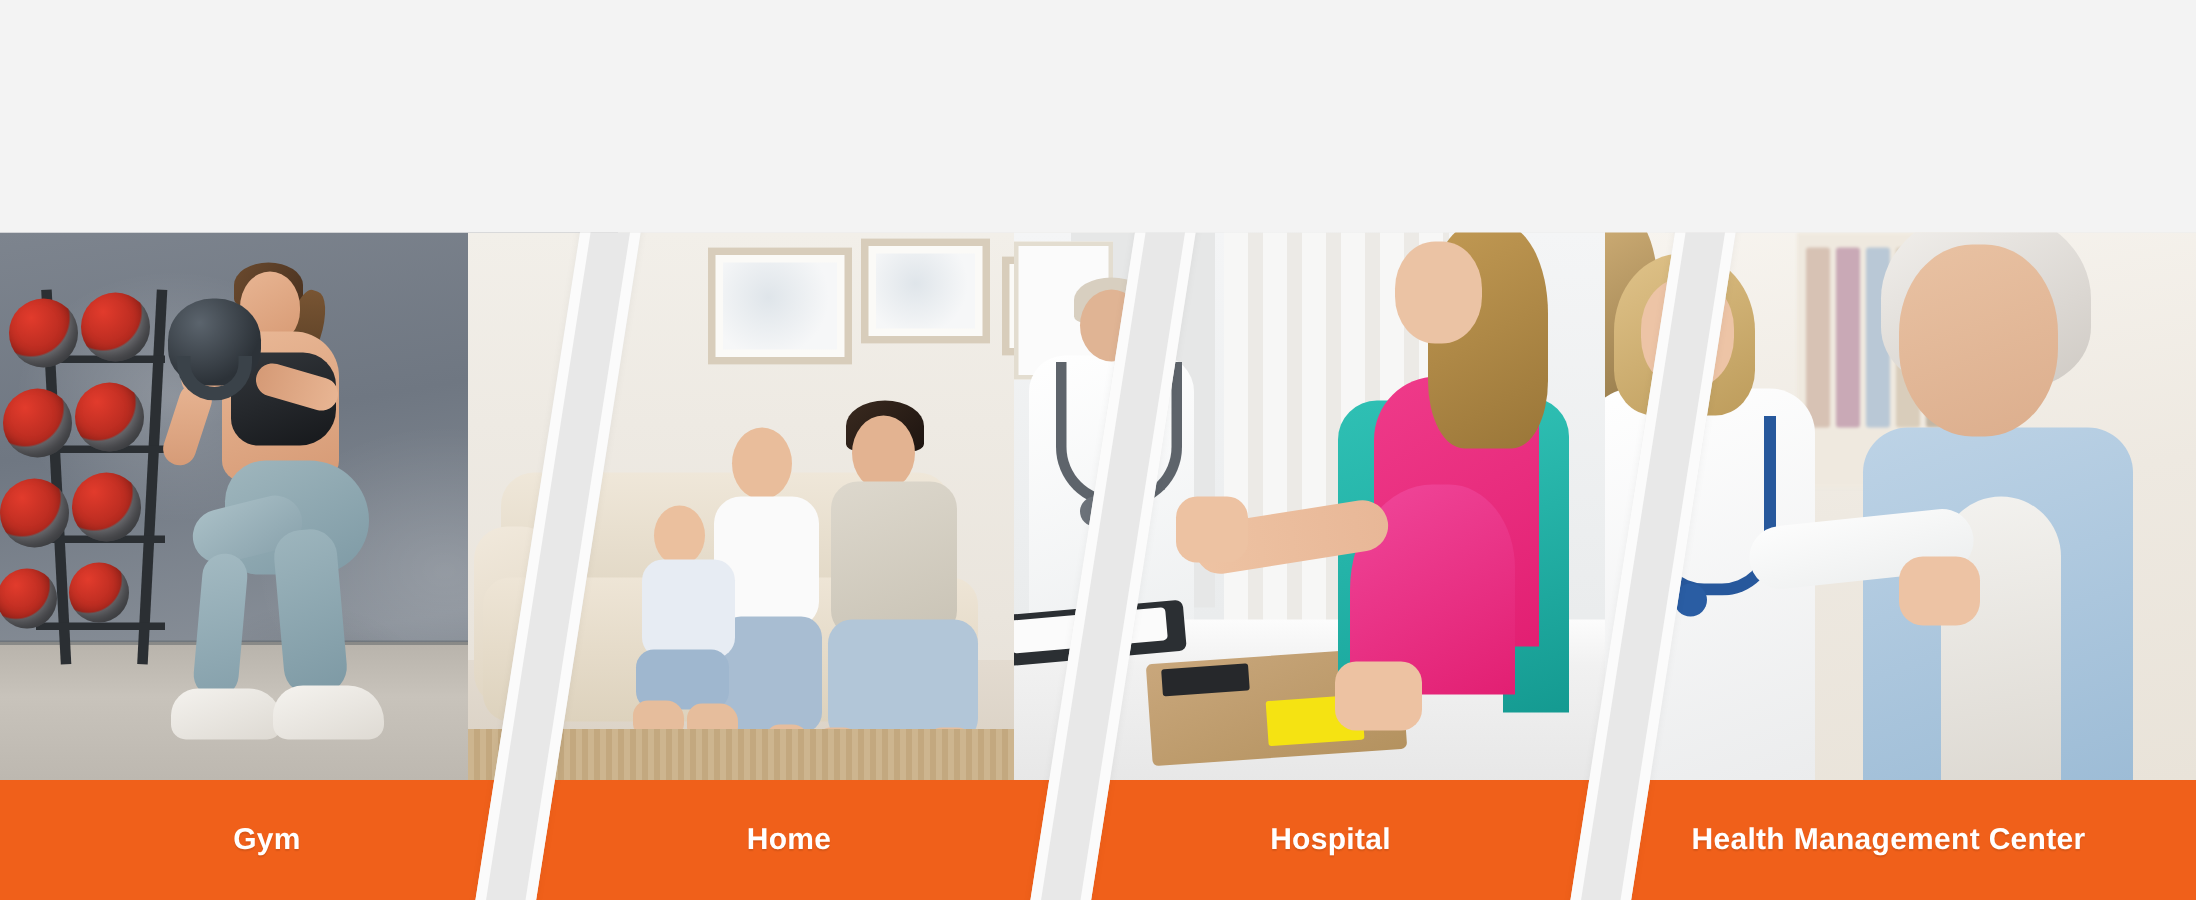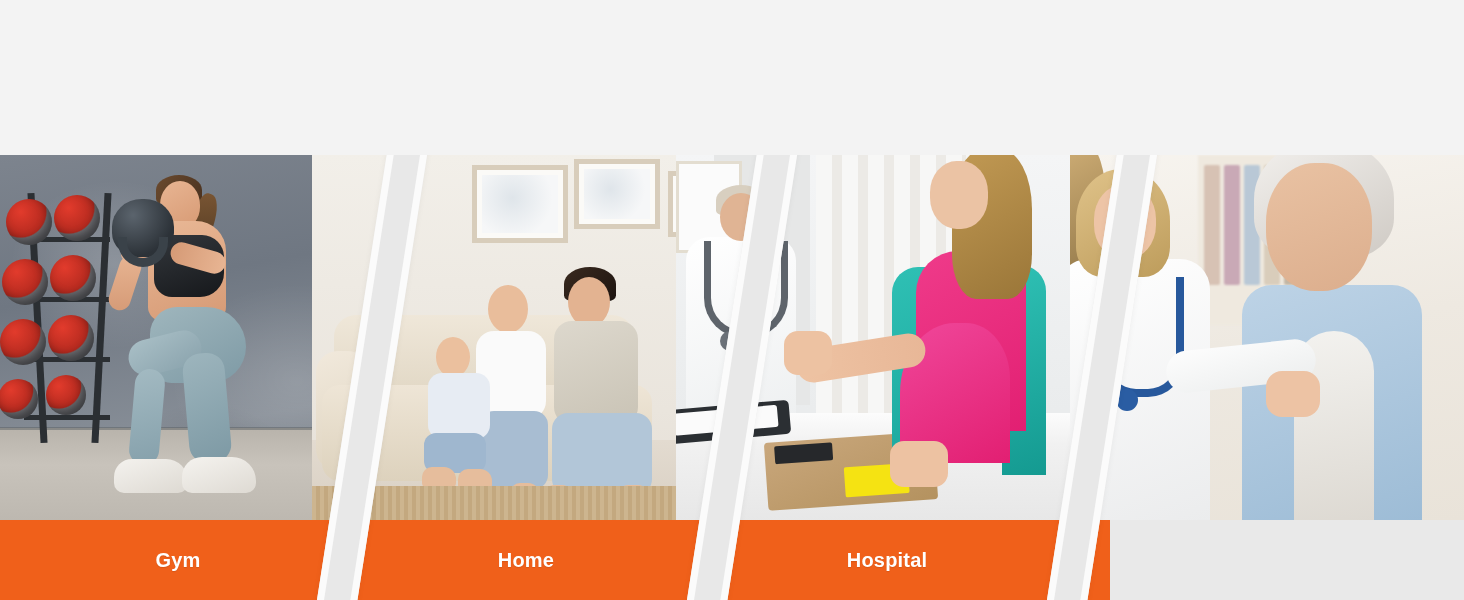--- a/index.html
+++ b/index.html
@@ -391,20 +391,23 @@
         <div>
           <div class="nurse-coat"></div>
           <div class="nurse-hair"></div>
             <div class="nurse-head"></div>
           <div class="n-steth"></div>
           <div class="n-steth-d"></div>
           <div class="n-arm"></div>
           <div class="n-hand"></div>
         </div>
       </div>
+      <div class="caption cap4">
+        <span>Health Management Center</span>
+      </div>
     </div>
 
     <div class="divider d1"></div>
     <div class="divider d2"></div>
     <div class="divider d3"></div>
 
   </div>
 </div>
 
 </body></html>

